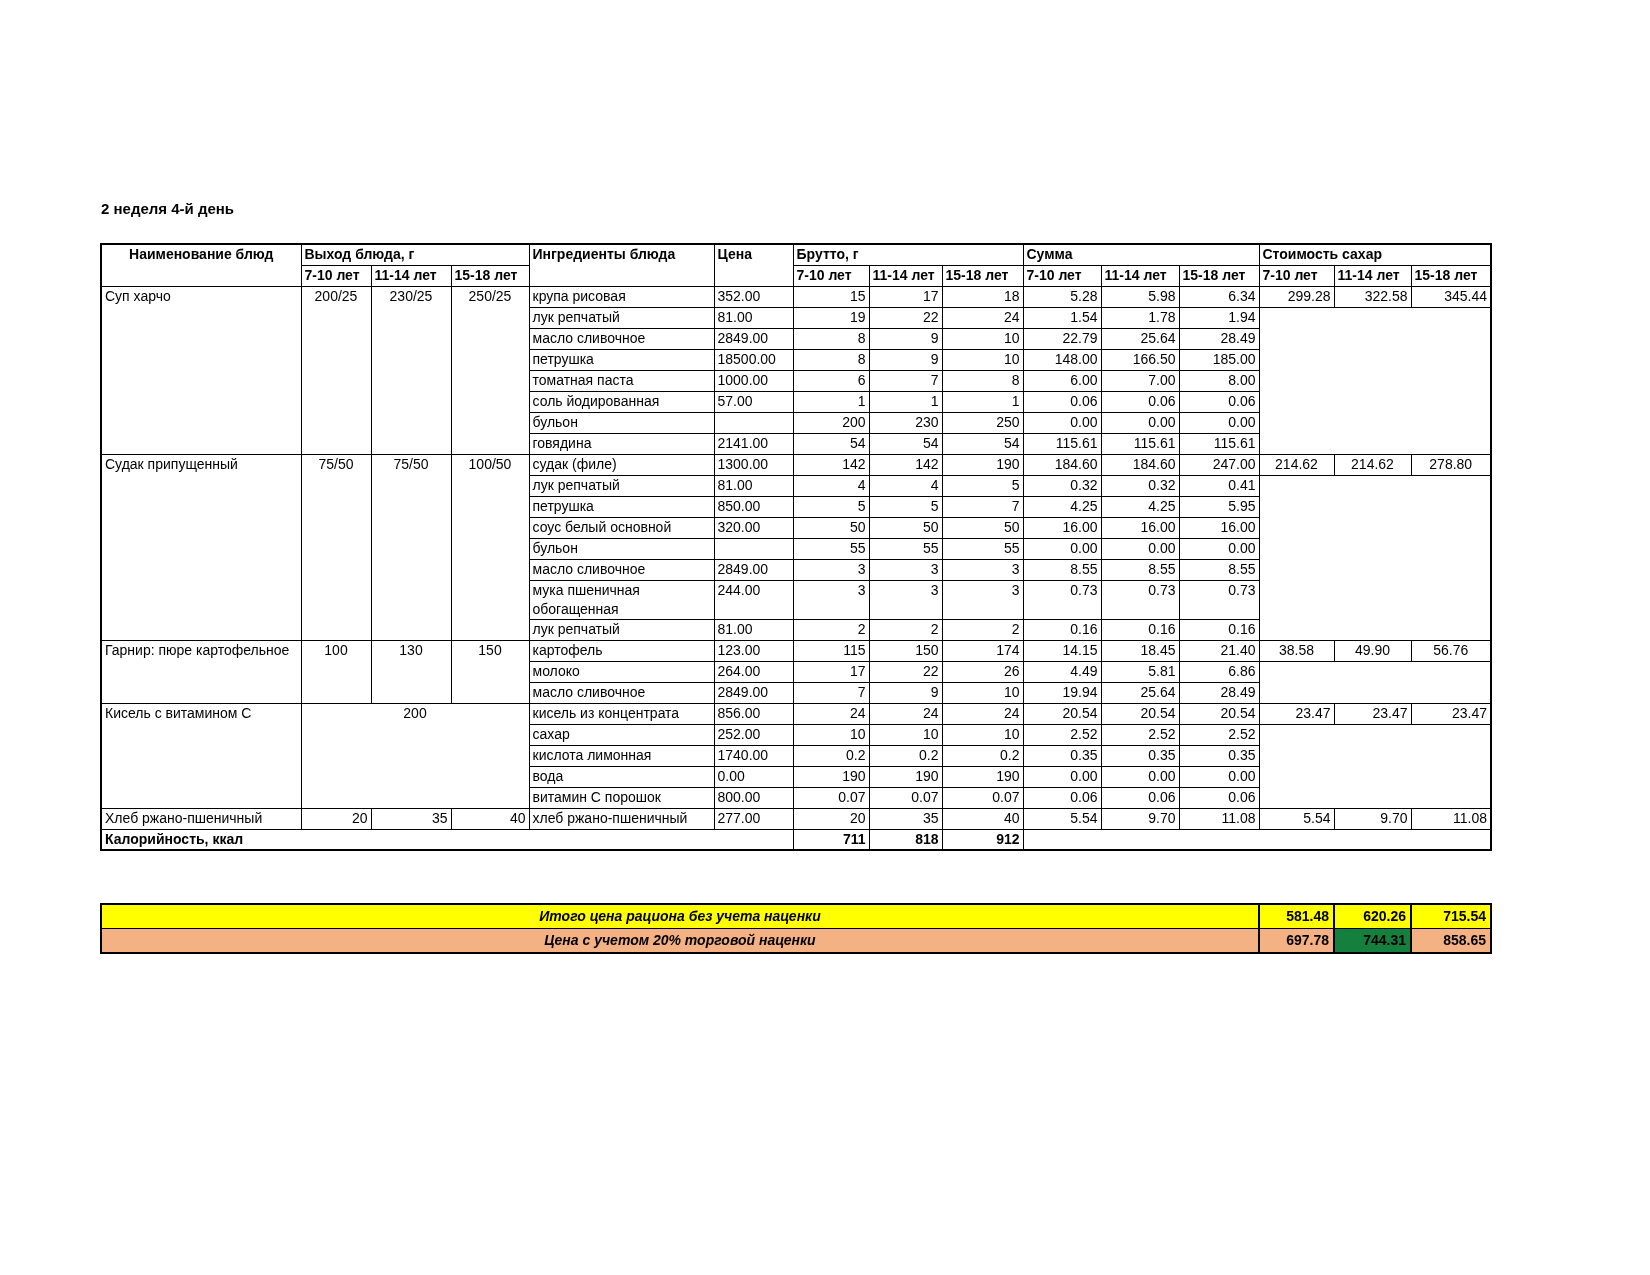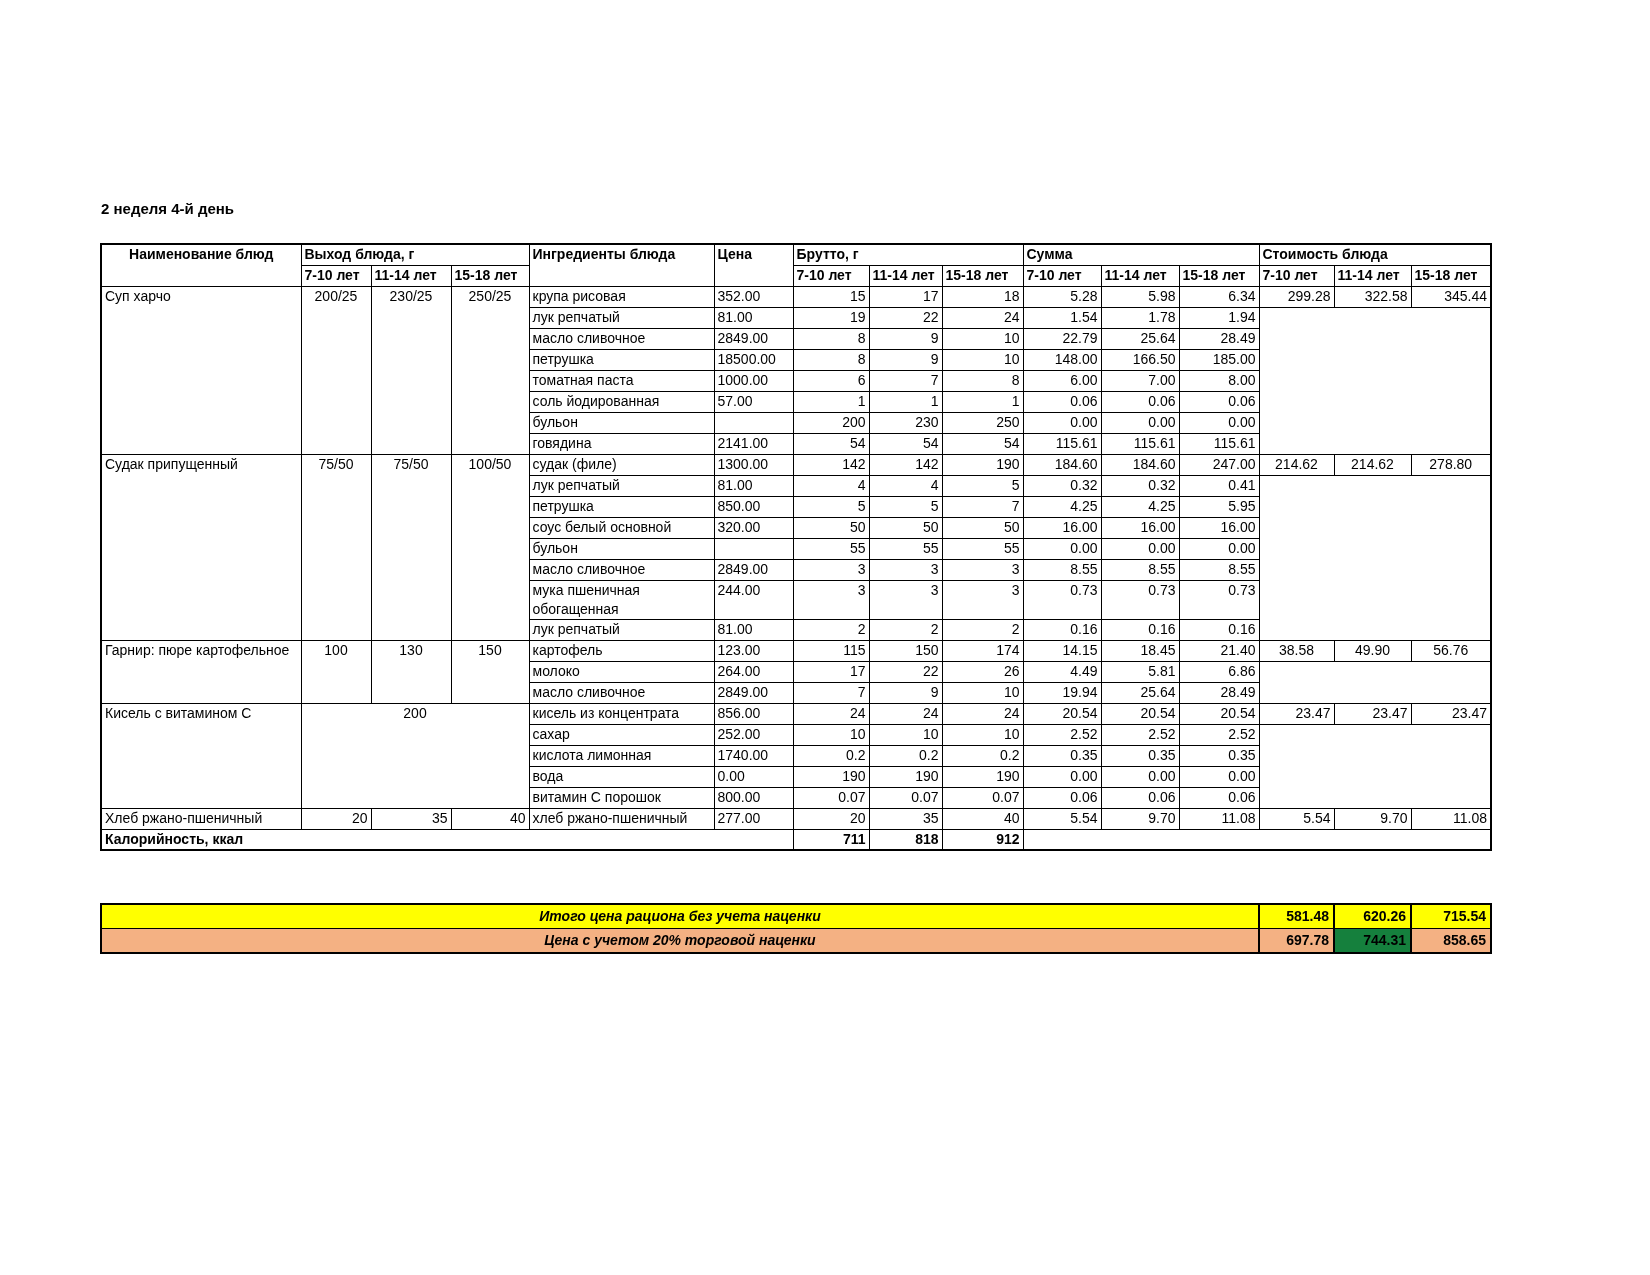--- a/index.html
+++ b/index.html
@@ -60,21 +60,21 @@
         <col style="width:80px">
     </colgroup>
     <tbody>
         <tr>
           <td rowspan="2" class="hdr hc">Наименование блюд</td>
           <td colspan="3" class="hdr">Выход блюда, г</td>
           <td rowspan="2" class="hdr">Ингредиенты блюда</td>
           <td rowspan="2" class="hdr">Цена</td>
           <td colspan="3" class="hdr">Брутто, г</td>
           <td colspan="3" class="hdr">Сумма</td>
-          <td colspan="3" class="hdr">Стоимость блюда</td>
+          <td colspan="3" class="hdr">Стоимость сахар</td>
         </tr>
         <tr>
           <td class="hdr">7-10 лет</td>
           <td class="hdr">11-14 лет</td>
           <td class="hdr">15-18 лет</td>
           <td class="hdr">7-10 лет</td>
           <td class="hdr">11-14 лет</td>
           <td class="hdr">15-18 лет</td>
           <td class="hdr">7-10 лет</td>
           <td class="hdr">11-14 лет</td>

